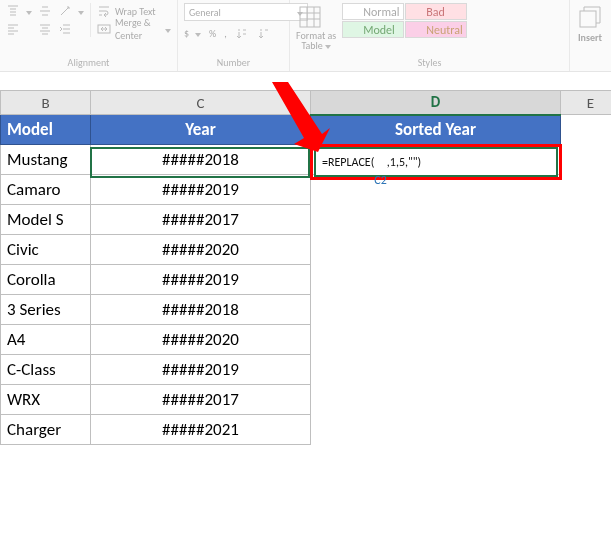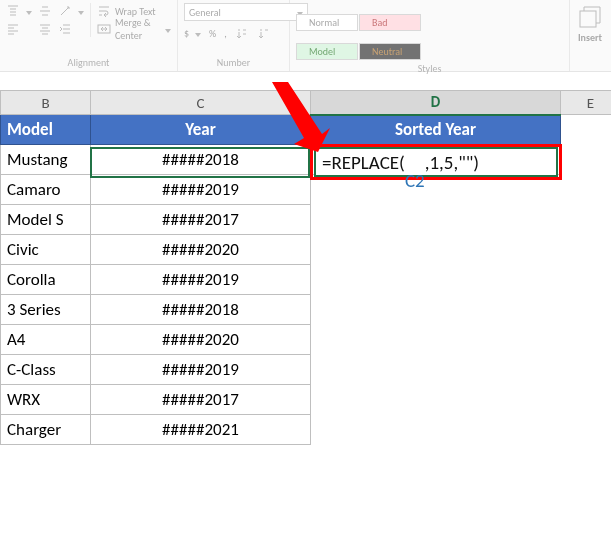--- a/index.html
+++ b/index.html
@@ -12,45 +12,45 @@
   .rb-btns { display: flex; gap: 6px; align-items: center; }
   .rb-col { display: flex; flex-direction: column; gap: 2px; }
   .rb-item { display: flex; align-items: center; gap: 4px; height: 16px; }
   .ico { width: 14px; height: 14px; display: inline-flex; align-items: center; justify-content: center; }
   .ico svg { width: 14px; height: 14px; stroke: #888; fill: none; stroke-width: 1; }
   .dd { width: 60px; height: 18px; border: 1px solid #bbb; background: #fff; font-size: 10px; padding: 1px 4px; display: flex; align-items: center; justify-content: space-between; }
   .chev::after { content: ""; border-left: 3px solid transparent; border-right: 3px solid transparent; border-top: 4px solid #888; display: inline-block; margin-left: 2px; }
   .big-ico { width: 28px; height: 28px; display: flex; align-items: center; justify-content: center; }
   .big-ico svg { width: 24px; height: 24px; stroke: #888; fill: none; }
   .styles-cells { display: grid; grid-template-columns: 62px 62px; gap: 1px; }
-  .style-cell { border: 1px solid #bbb; height: 17px; font-size: 10px; display: flex; align-items: center; padding: 0 12px; background: #fff; margin-top: 11px; }
+  .style-cell { border: 1px solid #bbb; height: 17px; font-size: 12px; display: flex; align-items: center; padding: 0 20px; background: #fff; }
   .style-cell.good { background: #c6efce; color: #006100; }
   .style-cell.bad { background: #ffc7ce; color: #9c0006; }
-  .style-cell.neutral { background: #000000; color: #9c5700; }
+  .style-cell.neutral { background: #f9a8d4; color: #9c5700; }
 
   
   .sheet { position: absolute; top: 90px; left: 0; right: 0; bottom: 0; }
   table.grid { border-collapse: collapse; width: 100%; table-layout: fixed; }
   table.grid th, table.grid td { border: 1px solid #bfbfbf; height: 30px; font-size: 17px; padding: 0 6px; overflow: hidden; white-space: nowrap; }
   table.grid th.colhead { background: #e8e8e8; color: #555; font-weight: normal; height: 24px; font-size: 15px; text-align: center; border: 1px solid #bfbfbf; }
   table.grid th.colhead.sel { background: #d8d8d8; color: #217346; font-weight: bold; border-bottom: 2px solid #217346; }
   .hdr-row td { background: #4472c4; color: #fff; font-weight: bold; text-align: center; border: 1px solid #2f528f !important; }
   .hdr-row td.left { text-align: left; }
   .col-b { width: 90px; }
   .col-c { width: 220px; }
   .col-d { width: 250px; }
   .col-e { width: 60px; }
   td.model { text-align: left; }
   td.year { text-align: center; }
   td.noborder { border: none !important; }
 
   
   .sel-c2 { position: absolute; border: 2px solid #217346; top: 57px; left: 90px; width: 220px; height: 31px; pointer-events: none; }
   .sel-d2-outer { position: absolute; border: 3px solid #ff0000; top: 54px; left: 310px; width: 252px; height: 36px; pointer-events: none; }
-  .sel-d2-inner { position: absolute; border: 2px solid #217346; background: #fff; top: 57px; left: 314px; width: 244px; height: 30px; pointer-events: none; display: flex; align-items: center; padding: 0 6px; font-size: 19px; font-family: Calibri, Arial; }
+  .sel-d2-inner { position: absolute; border: 2px solid #217346; background: #fff; top: 57px; left: 314px; width: 244px; height: 30px; pointer-events: none; display: flex; align-items: center; padding: 0 6px; font-size: 12px; font-family: Calibri, Arial; }
   .sel-d2-inner .fn { color: #111; }
   .sel-d2-inner .ref { color: #2e75b6; margin-top: 36px; }
 
   
   .arrow { position: absolute; top: -8px; left: 252px; width: 80px; height: 70px; pointer-events: none; }
   .arrow svg { width: 100%; height: 100%; }
 </style>
 </head>
 <body>
 
@@ -155,20 +155,29 @@
               </svg>
             </span>
           </span>
       </div>
     </div>
     <div class="ribbon-group-label">Number</div>
   </div>
 
   <div class="ribbon-group" style="width:280px;">
     <div class="rb-btns" style="align-items:flex-start;">
+      <div style="text-align:center;">
+        <div class="big-ico">
+            <svg viewBox="0 0 24 24">
+              <rect x="2" y="2" width="20" height="20"></rect>
+              <path d="M2 8h20M2 14h20M9 2v20M16 2v20"></path>
+            </svg>
+          </div>
+        <div style="line-height:10px;"><span>Format as</span><br><span>Table</span><span class="chev"></span></div>
+      </div>
       <div class="styles-cells">
         <div class="style-cell">Normal</div>
         <div class="style-cell bad">Bad</div>
         <div class="style-cell good">Model</div>
         <div class="style-cell neutral">Neutral</div>
       </div>
     </div>
     <div class="ribbon-group-label">Styles</div>
   </div>
 

